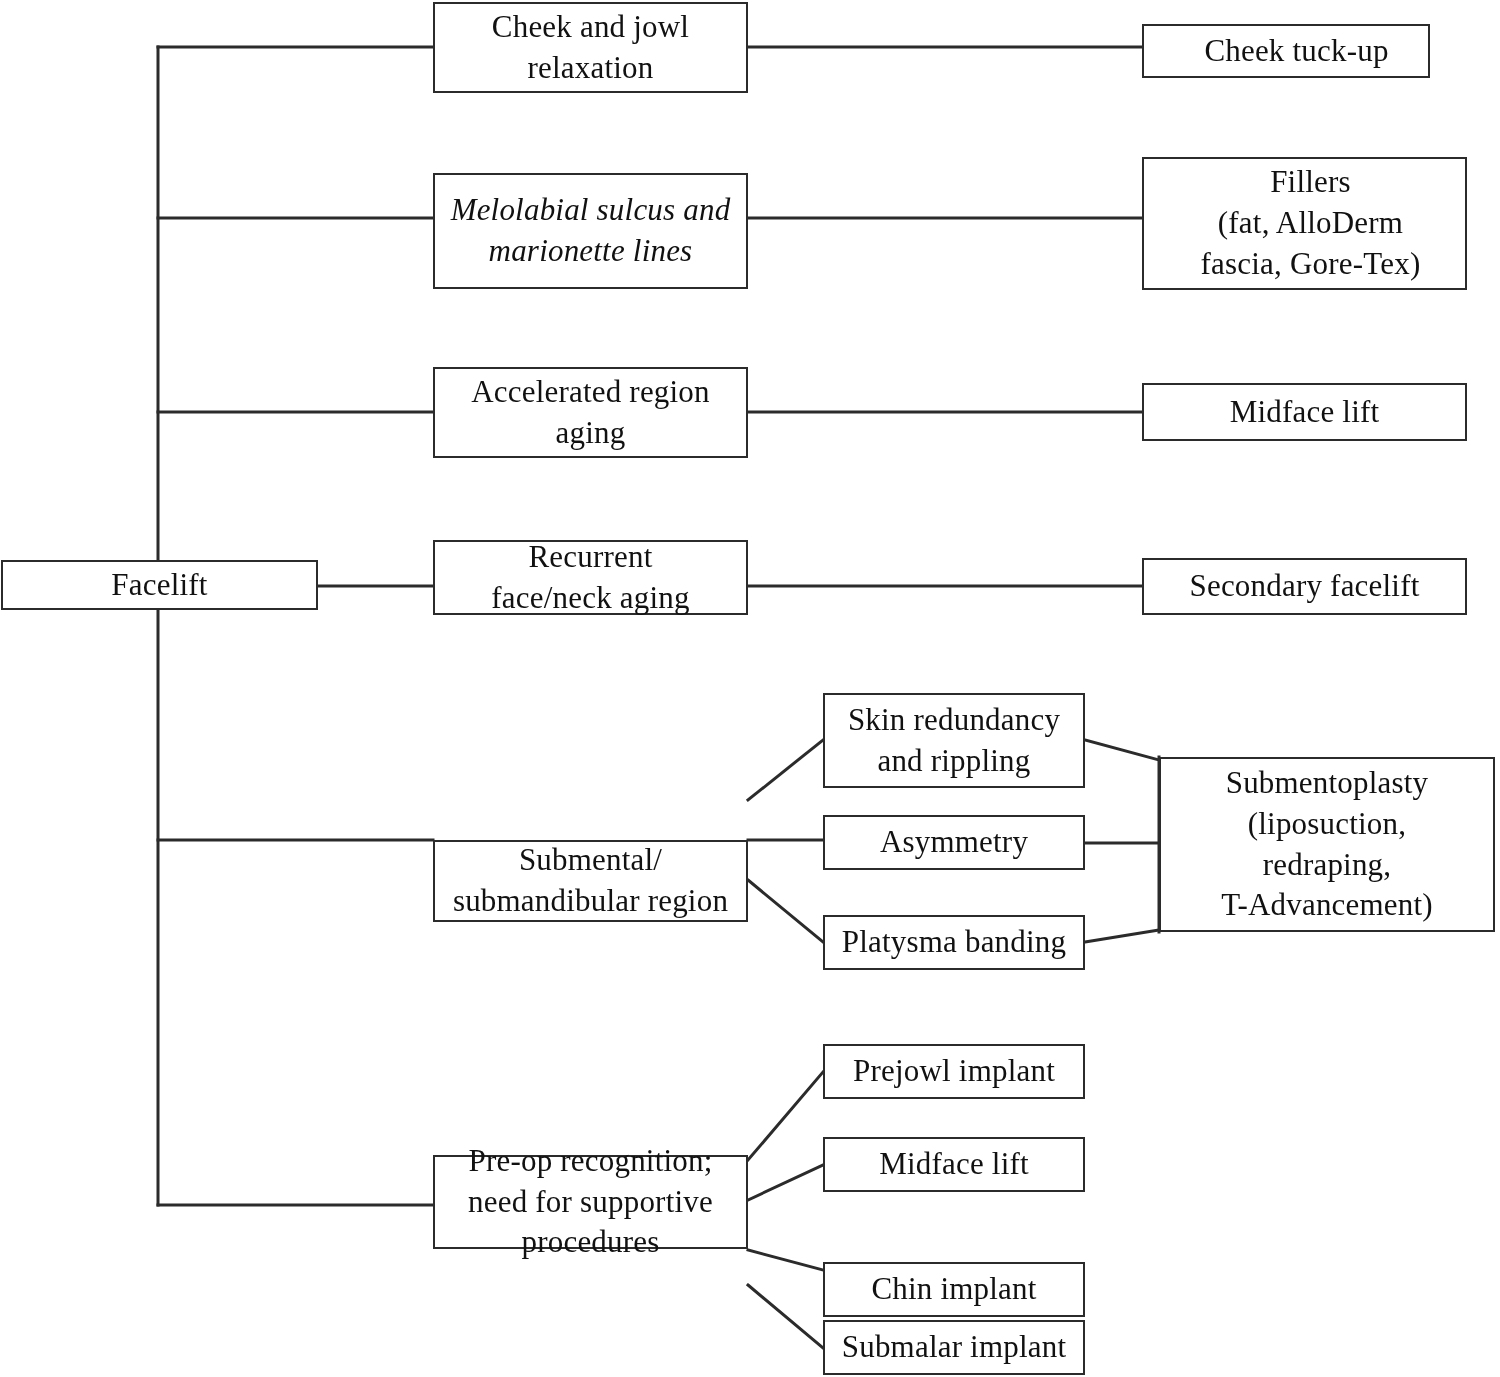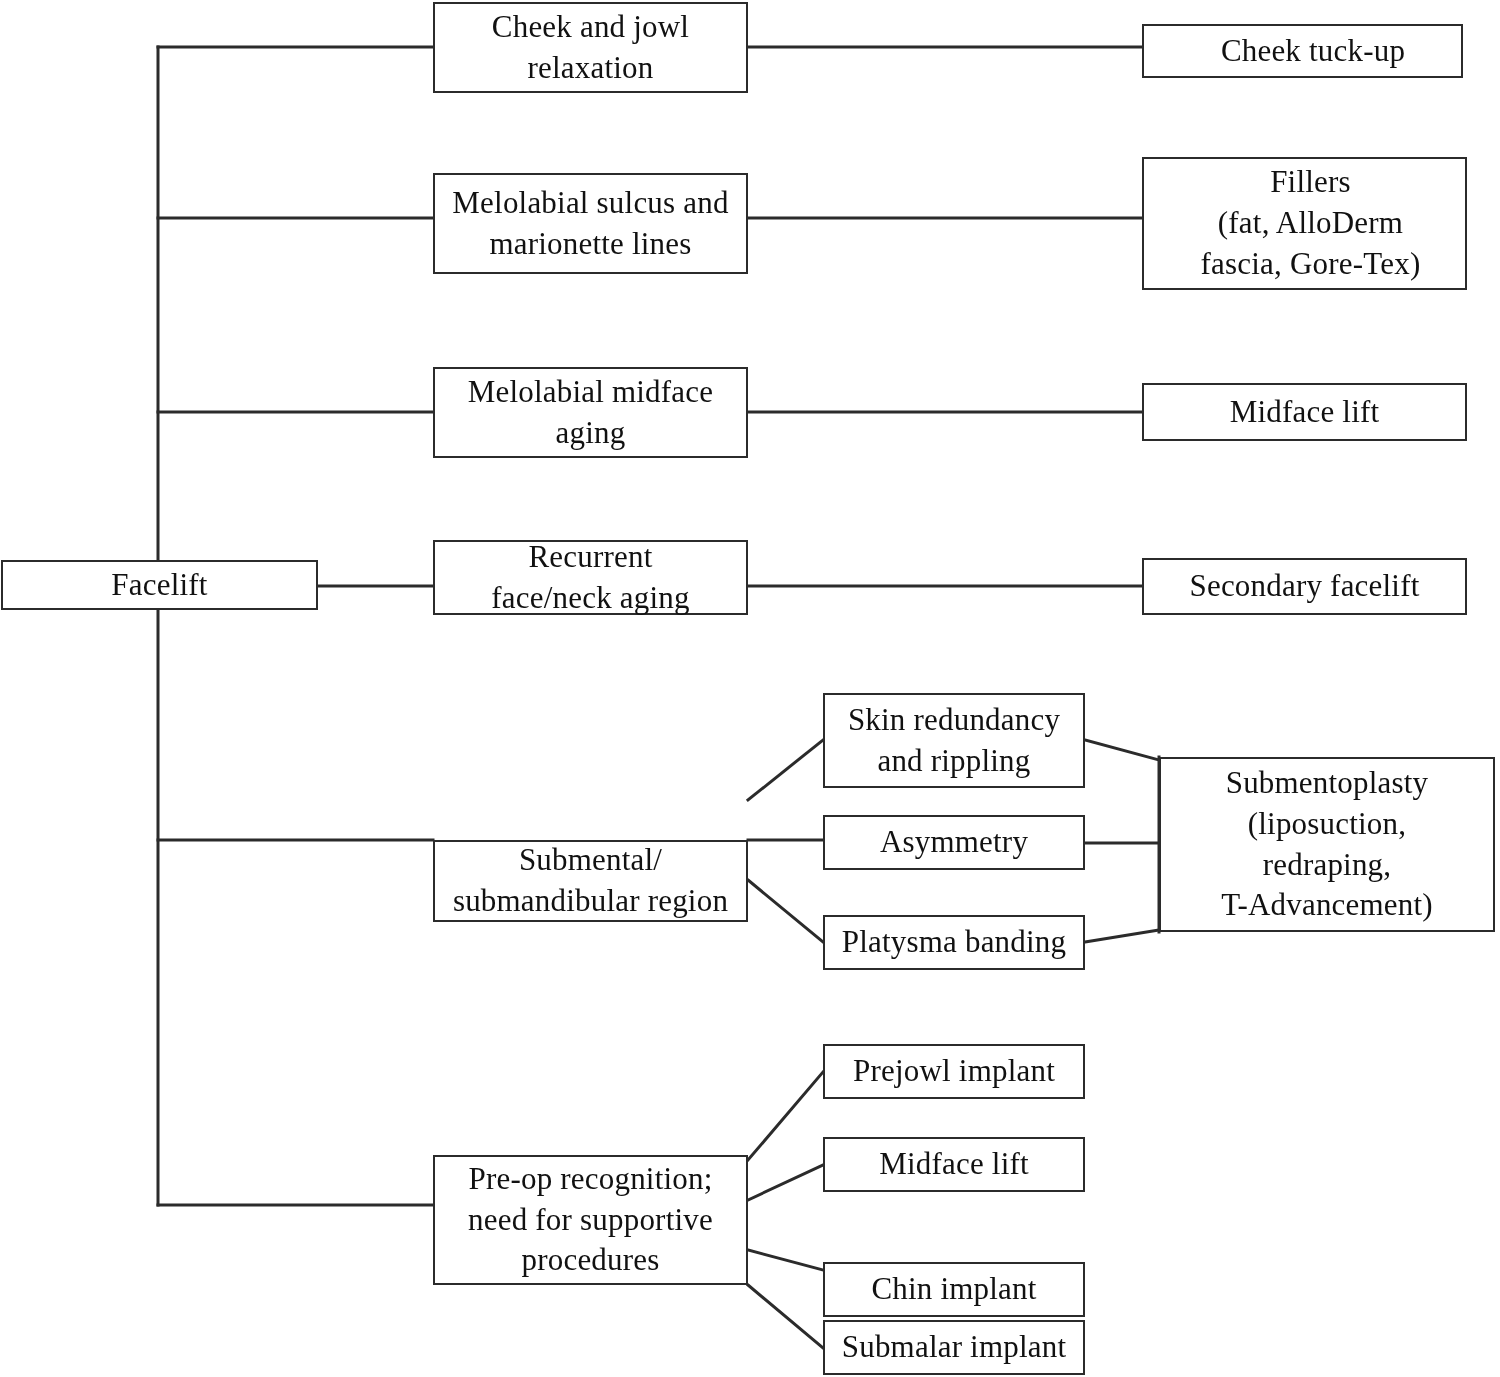--- a/index.html
+++ b/index.html
@@ -82,41 +82,41 @@
 
   <div class="node" style="left:1px; top:560px; width:317px; height:50px;">
     <span>Facelift</span>
   </div>
 
   <div class="node" style="left:433px; top:2px; width:315px; height:91px;">
     <span>Cheek and jowl
 relaxation</span>
   </div>
 
-  <div class="node" style="left:433px; top:173px; width:315px; height:101px;">
+  <div class="node" style="left:433px; top:173px; width:315px; height:116px;font-style:italic;">
     <span>Melolabial sulcus and
 marionette lines</span>
   </div>
 
   <div class="node" style="left:433px; top:367px; width:315px; height:91px;">
-    <span>Melolabial midface
+    <span>Accelerated region
 aging</span>
   </div>
 
   <div class="node" style="left:433px; top:540px; width:315px; height:75px;">
     <span>Recurrent
 face/neck aging</span>
   </div>
 
   <div class="node" style="left:433px; top:840px; width:315px; height:82px;">
     <span>Submental/
 submandibular region</span>
   </div>
 
-  <div class="node" style="left:433px; top:1155px; width:315px; height:130px;align-items:center;">
+  <div class="node" style="left:433px; top:1155px; width:315px; height:94px;align-items:center;">
     <span>Pre-op recognition;
 need for supportive
 procedures</span>
   </div>
 
   <div class="node" style="left:823px; top:693px; width:262px; height:95px;">
     <span>Skin redundancy
 and rippling</span>
   </div>
 
@@ -137,21 +137,21 @@
   </div>
 
   <div class="node" style="left:823px; top:1242px; width:262px; height:55px;margin-top:20px;">
     <span>Chin implant</span>
   </div>
 
   <div class="node" style="left:823px; top:1320px; width:262px; height:55px;">
     <span>Submalar implant</span>
   </div>
 
-  <div class="node" style="left:1142px; top:24px; width:321px; height:54px;padding-left:27px;">
+  <div class="node" style="left:1142px; top:24px; width:288px; height:54px;padding-left:27px;">
     <span>Cheek tuck-up</span>
   </div>
 
   <div class="node" style="left:1142px; top:157px; width:325px; height:133px;padding-left:18px;">
     <span>Fillers
 (fat, AlloDerm
 fascia, Gore-Tex)</span>
   </div>
 
   <div class="node" style="left:1142px; top:383px; width:325px; height:58px;">

